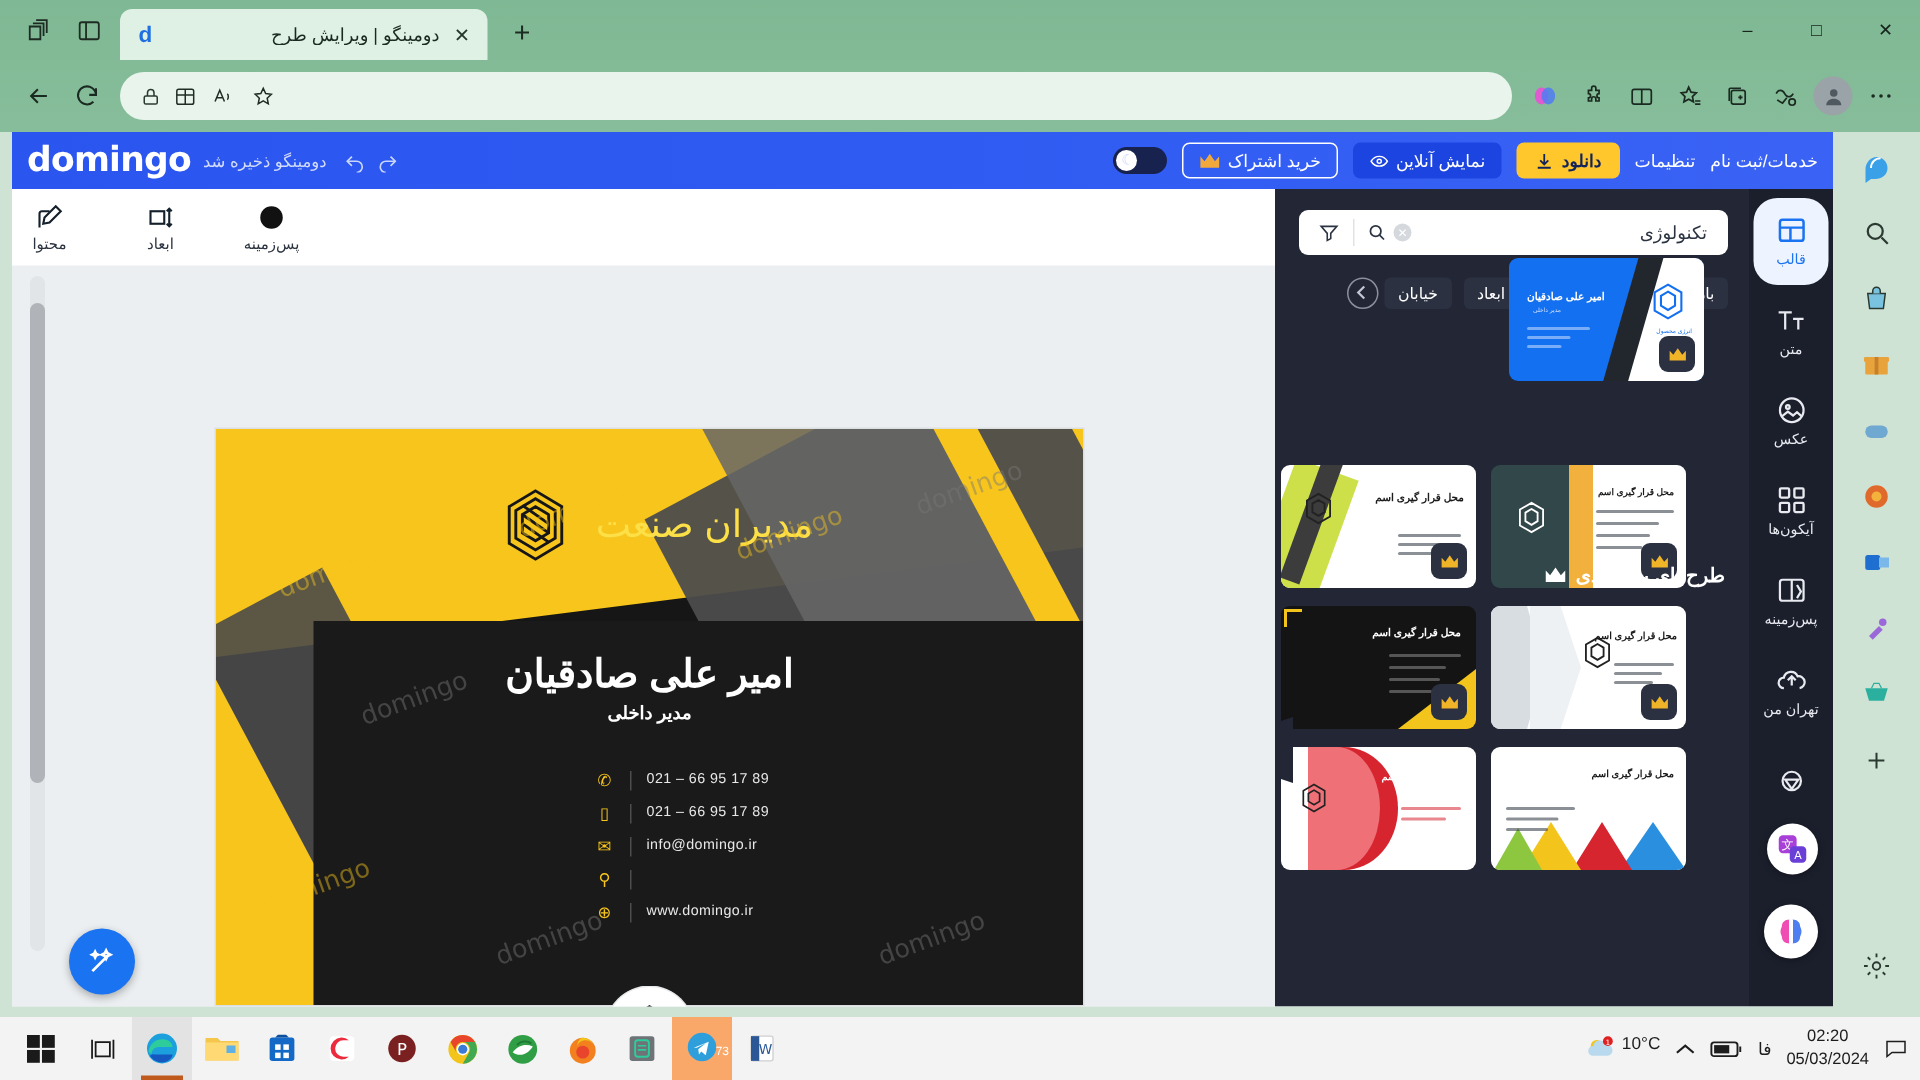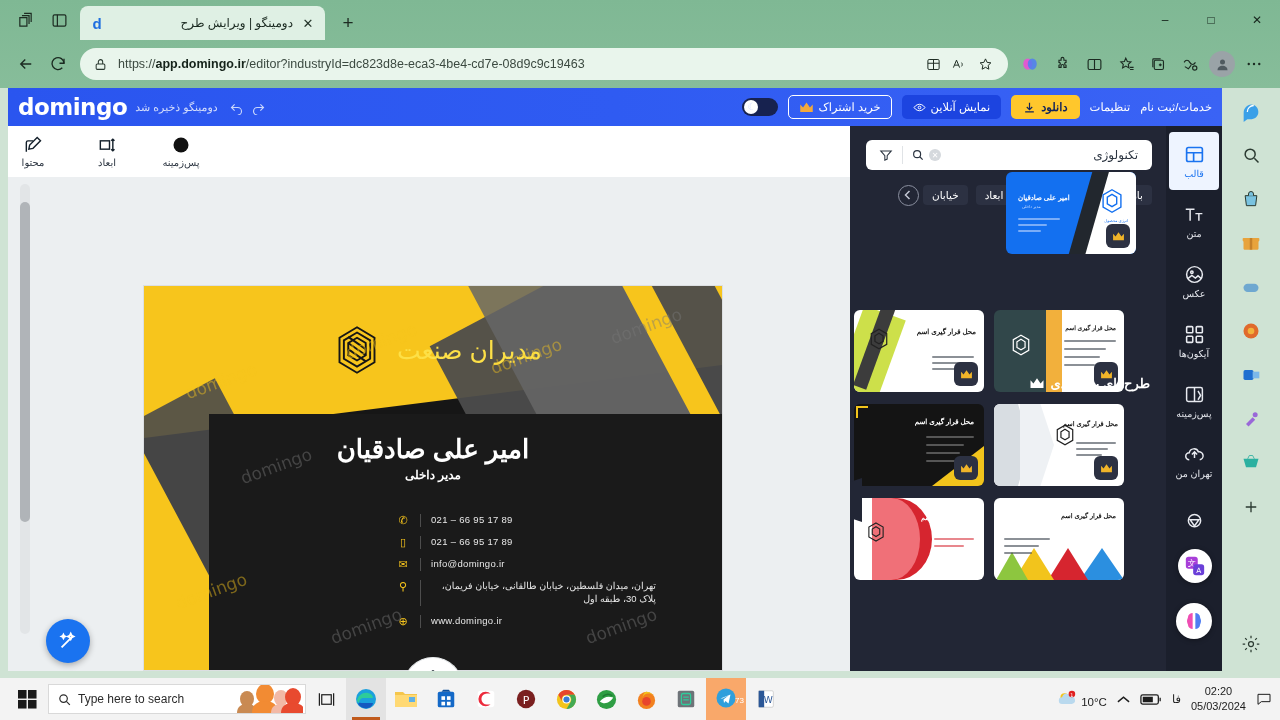--- a/index.html
+++ b/index.html
@@ -267,21 +267,21 @@
     clip-path: polygon(0 18%, 100% 0, 100% 100%, 0 82%);
   }
 
   
   #rail {
     position:absolute; right: 0; top: 38px; width: 56px; height: 545px;
     background:#1b1f2c; display:flex; flex-direction:column; align-items:center;
     padding-top: 6px; gap: 2px;
   }
   .rail-item {
-    width: 50px; height: 58px; border-radius: 4px; display:flex; flex-direction:column;
+    width: 50px; height: 58px; border-radius: 16px; display:flex; flex-direction:column;
     align-items:center; justify-content:center; gap: 3px; color:#e8eaf0;
   }
   .rail-item.active { background:#eef4ff; color:#1a73f0; }
   .rail-item .rlabel { font-size: 9.5px; direction: rtl; }
   #float-translate {
     position:absolute; right: 10px; bottom: 88px; width: 34px; height: 34px;
     border-radius: 50%; background:#fff; display:flex; align-items:center;
     justify-content:center; box-shadow:0 1px 5px rgba(0,0,0,.35); z-index: 5;
   }
   #float-ai {
@@ -306,21 +306,21 @@
     width: 258px; height: 30px; background:#fff; border:1px solid #d9d9d9;
     display:flex; align-items:center; padding: 0 8px; gap: 6px; position:relative;
     overflow:hidden;
   }
   #tb-search .txt { font-size: 12px; color:#2b2b2b; }
   .tb-app { width: 40px; height: 42px; display:flex; align-items:center; justify-content:center; position:relative;}
   .tb-app.active { background:#e3e3e3; }
   .tb-app.active::after { content:''; position:absolute; bottom:0; left: 6px; right:6px; height:3px; background:#c05a1c; }
   .tb-app.hot { background:#f9a86a; }
   #tray { margin-left:auto; display:flex; align-items:center; gap: 10px; padding-right: 8px; }
-  .tray-item { font-size: 11.5px; color:#1d1d1d; display:flex; align-items:flex-end; gap:4px;}
+  .tray-item { font-size: 11.5px; color:#1d1d1d; display:flex; align-items:flex-start; gap:4px;}
   #clock { font-size: 11px; color:#1d1d1d; text-align:center; line-height: 1.35; }
 </style>
 </head>
 <body>
 
 <div id="browser-chrome">
 
   <div id="tabstrip">
     <div class="chrome-icon-btn">
       <svg width="17" height="17" viewBox="0 0 24 24" fill="none" stroke="currentColor" stroke-width="1.7">
@@ -362,21 +362,20 @@
       </svg>
     </div>
 
     <div id="omnibox">
       <div class="lock">
         <svg width="13" height="13" viewBox="0 0 24 24" fill="none" stroke="#2b3a31" stroke-width="1.9">
           <rect x="4" y="11" width="16" height="10" rx="2"></rect>
             <path d="M8 11V7a4 4 0 018 0v4"></path>
         </svg>
       </div>
-      <div id="url-text">https://<b>app.domingo.ir</b>/editor?industryId=dc823d8e-eca3-4be4-cd7e-08d9c9c19463</div>
       <div class="omni-icon">
         <svg width="15" height="15" viewBox="0 0 24 24" fill="none" stroke="currentColor" stroke-width="1.6">
           <rect x="3" y="4" width="18" height="16" rx="2"></rect>
             <path d="M3 10h18M12 4v16"></path>
         </svg>
       </div>
       <div class="omni-icon">
         <svg width="16" height="15" viewBox="0 0 24 24" fill="none" stroke="currentColor" stroke-width="1.6">
           <path d="M3 17L8 5l5 12M5 13h6"></path>
             <path d="M16 9c1.5 1 1.5 5 0 6"></path>
@@ -623,21 +622,20 @@
           <span class="contact-val">021 – 66 95 17 89</span>
         </div>
         <div class="contact-row">
           <span class="contact-ico">✉</span>
           <span class="contact-div"></span>
           <span class="contact-val">info@domingo.ir</span>
         </div>
         <div class="contact-row">
           <span class="contact-ico">⚲</span>
           <span class="contact-div"></span>
-          <span class="contact-val rtl">تهران، میدان فلسطین، خیابان طالقانی، خیابان فریمان، پلاک 30، طبقه اول</span>
         </div>
         <div class="contact-row">
           <span class="contact-ico">⊕</span>
           <span class="contact-div"></span>
           <span class="contact-val">www.domingo.ir</span>
         </div>
       </div>
 
       <span class="wm" style="left:40px;top:85px">domingo</span>
       <span class="wm" style="left:200px;top:45px">domingo</span>
@@ -919,37 +917,20 @@
 
 <div id="taskbar">
   <div id="start-btn">
     <svg width="19" height="19" viewBox="0 0 20 20" fill="#1a1a1a">
       <rect x="0" y="0" width="9" height="9"></rect>
         <rect x="10.5" y="0" width="9" height="9"></rect>
       <rect x="0" y="10.5" width="9" height="9"></rect>
         <rect x="10.5" y="10.5" width="9" height="9"></rect>
     </svg>
   </div>
-  <div id="tb-search">
-    <svg width="15" height="15" viewBox="0 0 24 24" fill="none" stroke="#2b2b2b" stroke-width="1.9">
-      <circle cx="10.5" cy="10.5" r="6"></circle>
-        <path d="M15 15l5.5 5.5"></path>
-    </svg>
-    <span class="txt">Type here to search</span>
-    <svg style="position:absolute;right:2px;bottom:0" width="72" height="30" viewBox="0 0 72 30">
-      <ellipse cx="16" cy="16" rx="7" ry="8" fill="#c98a52"></ellipse>
-        <path d="M6 30c0-6 4-9 10-9s10 3 10 9z" fill="#c98a52"></path>
-      <ellipse cx="34" cy="11" rx="9" ry="10" fill="#f28b33"></ellipse>
-        <path d="M21 30c0-8 5-12 13-12s13 4 13 12z" fill="#f28b33"></path>
-      <ellipse cx="50" cy="15" rx="7" ry="8" fill="#f2b9a6"></ellipse>
-        <path d="M40 30c0-6 4-9 10-9s10 3 10 9z" fill="#f2b9a6"></path>
-      <ellipse cx="62" cy="14" rx="8" ry="9" fill="#e84a2f"></ellipse>
-        <path d="M50 30c0-7 5-10 12-10s12 3 12 10z" fill="#e84a2f"></path>
-    </svg>
-  </div>
   <div class="tb-app">
     <svg width="19" height="19" viewBox="0 0 24 24" fill="none" stroke="#1a1a1a" stroke-width="1.5">
       <rect x="6" y="6" width="12" height="12"></rect>
         <path d="M3 4v16M21 4v16"></path>
     </svg>
   </div>
   <div class="tb-app active">
     <svg width="24" height="24" viewBox="0 0 24 24">
       <circle cx="12" cy="12" r="10" fill="#1ba0dd"></circle>
       <path d="M3 14c1-6 6-9 11-8 3 .6 5 2.6 5 5H10c-3 0-5 2-5 5z" fill="#2ecc9a"></path>

